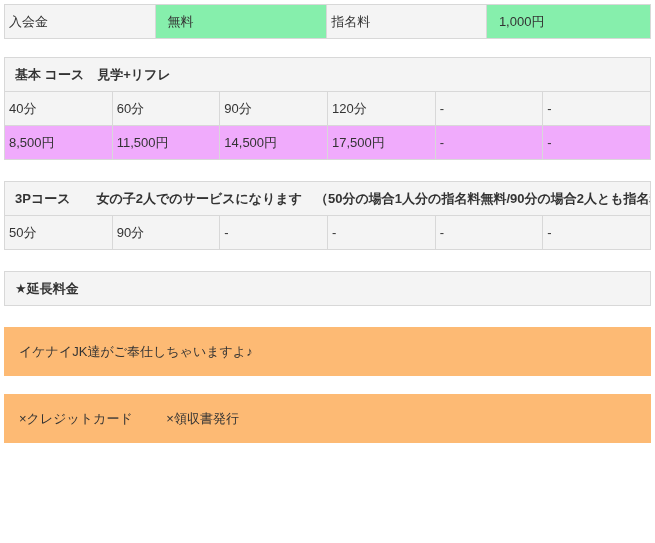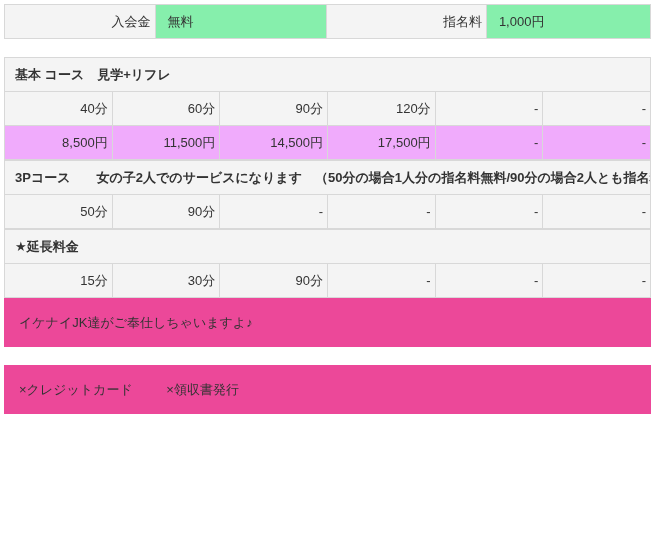--- a/index.html
+++ b/index.html
@@ -22,48 +22,49 @@
   table {
     width: 647px;
     border-collapse: collapse;
     table-layout: fixed;
   }
   td {
     border: 1px solid #d8d8d8;
     font-size: 13px;
     line-height: 15px;
     padding: 9px 4px;
-    text-align: right;
+    text-align: left;
     background: #f4f4f4;
     overflow: hidden;
     white-space: nowrap;
   }
   .fee-table {
     margin-bottom: 18px;
   }
   .fee-table td.fee-value {
     background: #86efac;
     text-align: left;
     padding-left: 12px;
   }
   .course-table {
+    margin-bottom: 21px;
   }
   td.course-title {
     text-align: left;
     font-weight: bold;
     padding: 9px 10px;
     background: #f4f4f4;
   }
   tr.price-row td {
     background: #f0abfc;
   }
   .note-box {
     box-sizing: border-box;
     width: 647px;
-    background: #ec4899;
+    background: #fdba74;
     padding: 17px 15px;
     font-size: 13px;
     line-height: 15px;
     margin-bottom: 18px;
   }
   .note-box .payment-item {
     margin-right: 30px;
   }
 </style>
 </head>
@@ -126,28 +127,20 @@
       <td>-</td>
     </tr>
   </tbody>
     </table>
 
   <table class="course-table">
     <tbody>
         <tr>
       <td colspan="6" class="course-title">★延長料金</td>
     </tr>
-    <tr class="duration-row">
-      <td>15分</td>
-      <td>30分</td>
-      <td>90分</td>
-      <td>-</td>
-      <td>-</td>
-      <td>-</td>
-    </tr>
   </tbody>
     </table>
 
   <div class="note-box">
     <span>イケナイJK達がご奉仕しちゃいますよ♪</span>
   </div>
 
   <div class="note-box">
     <span class="payment-item">×クレジットカード</span>
     <span class="payment-item">×領収書発行</span>

